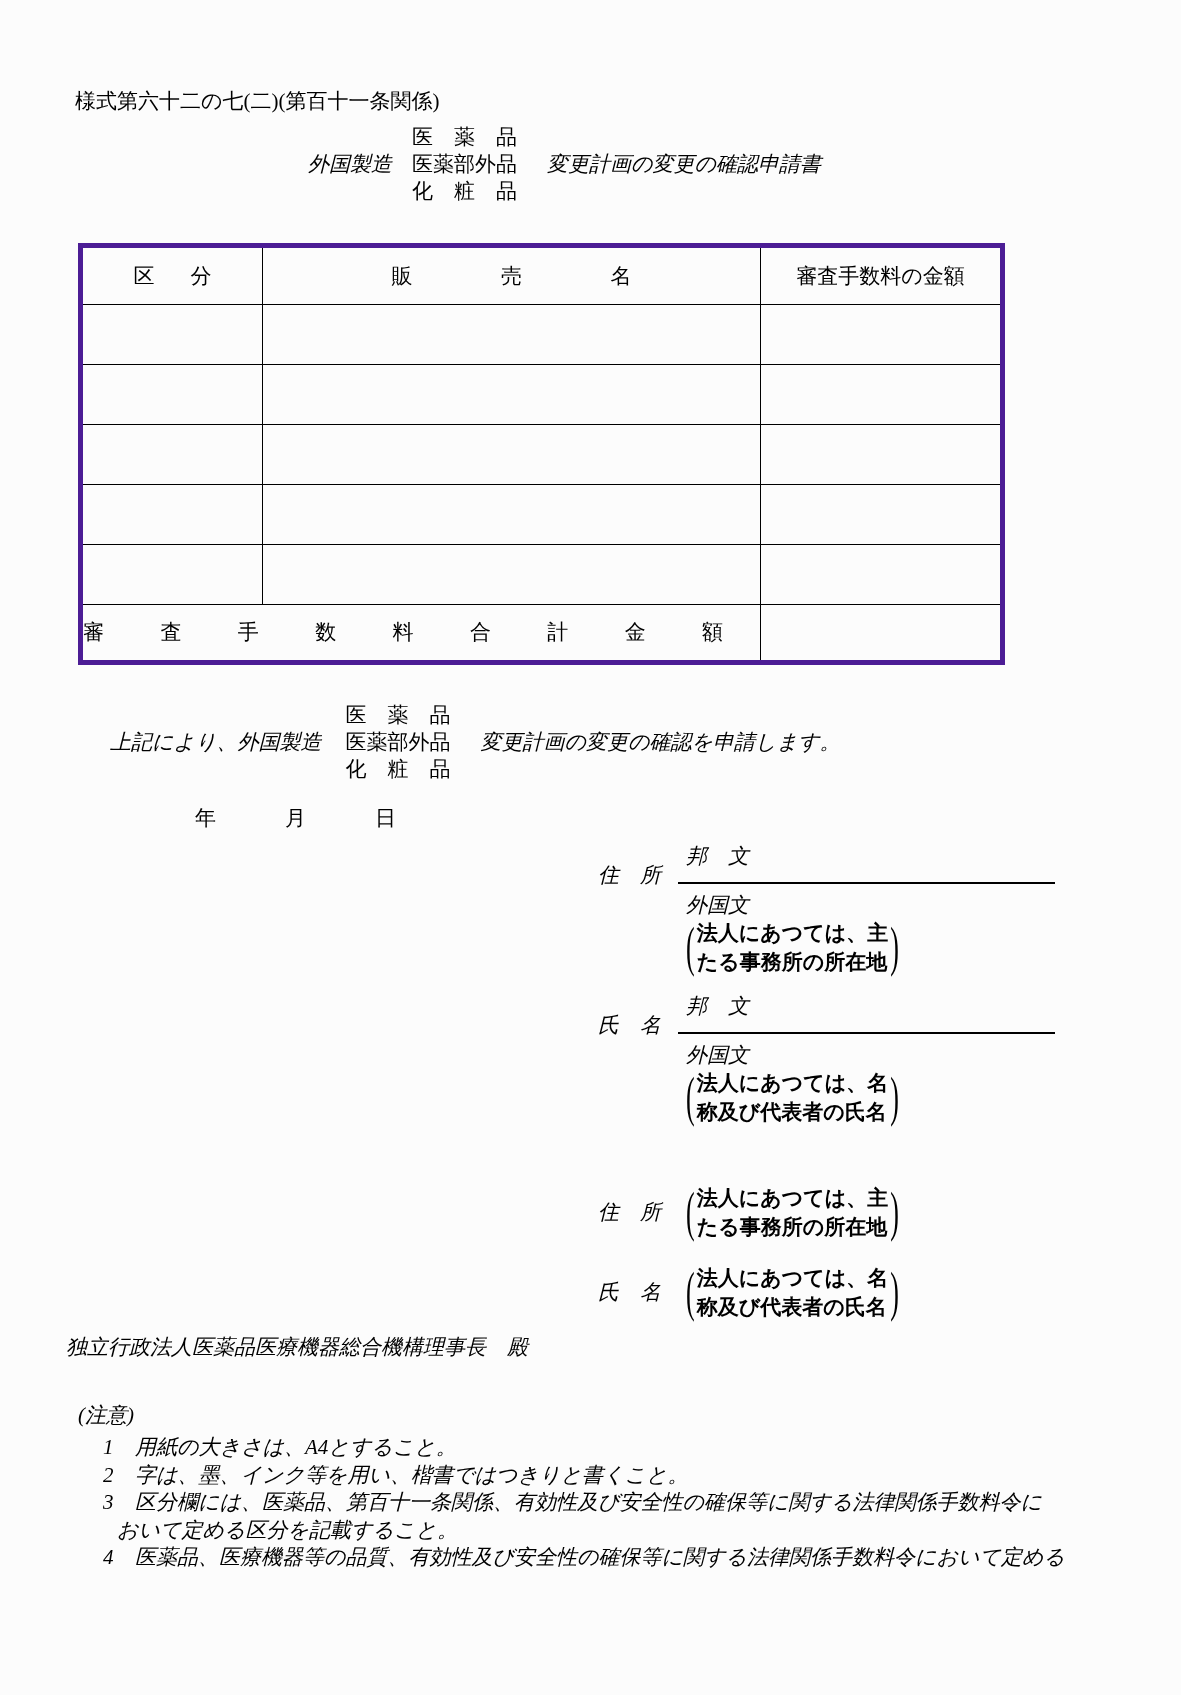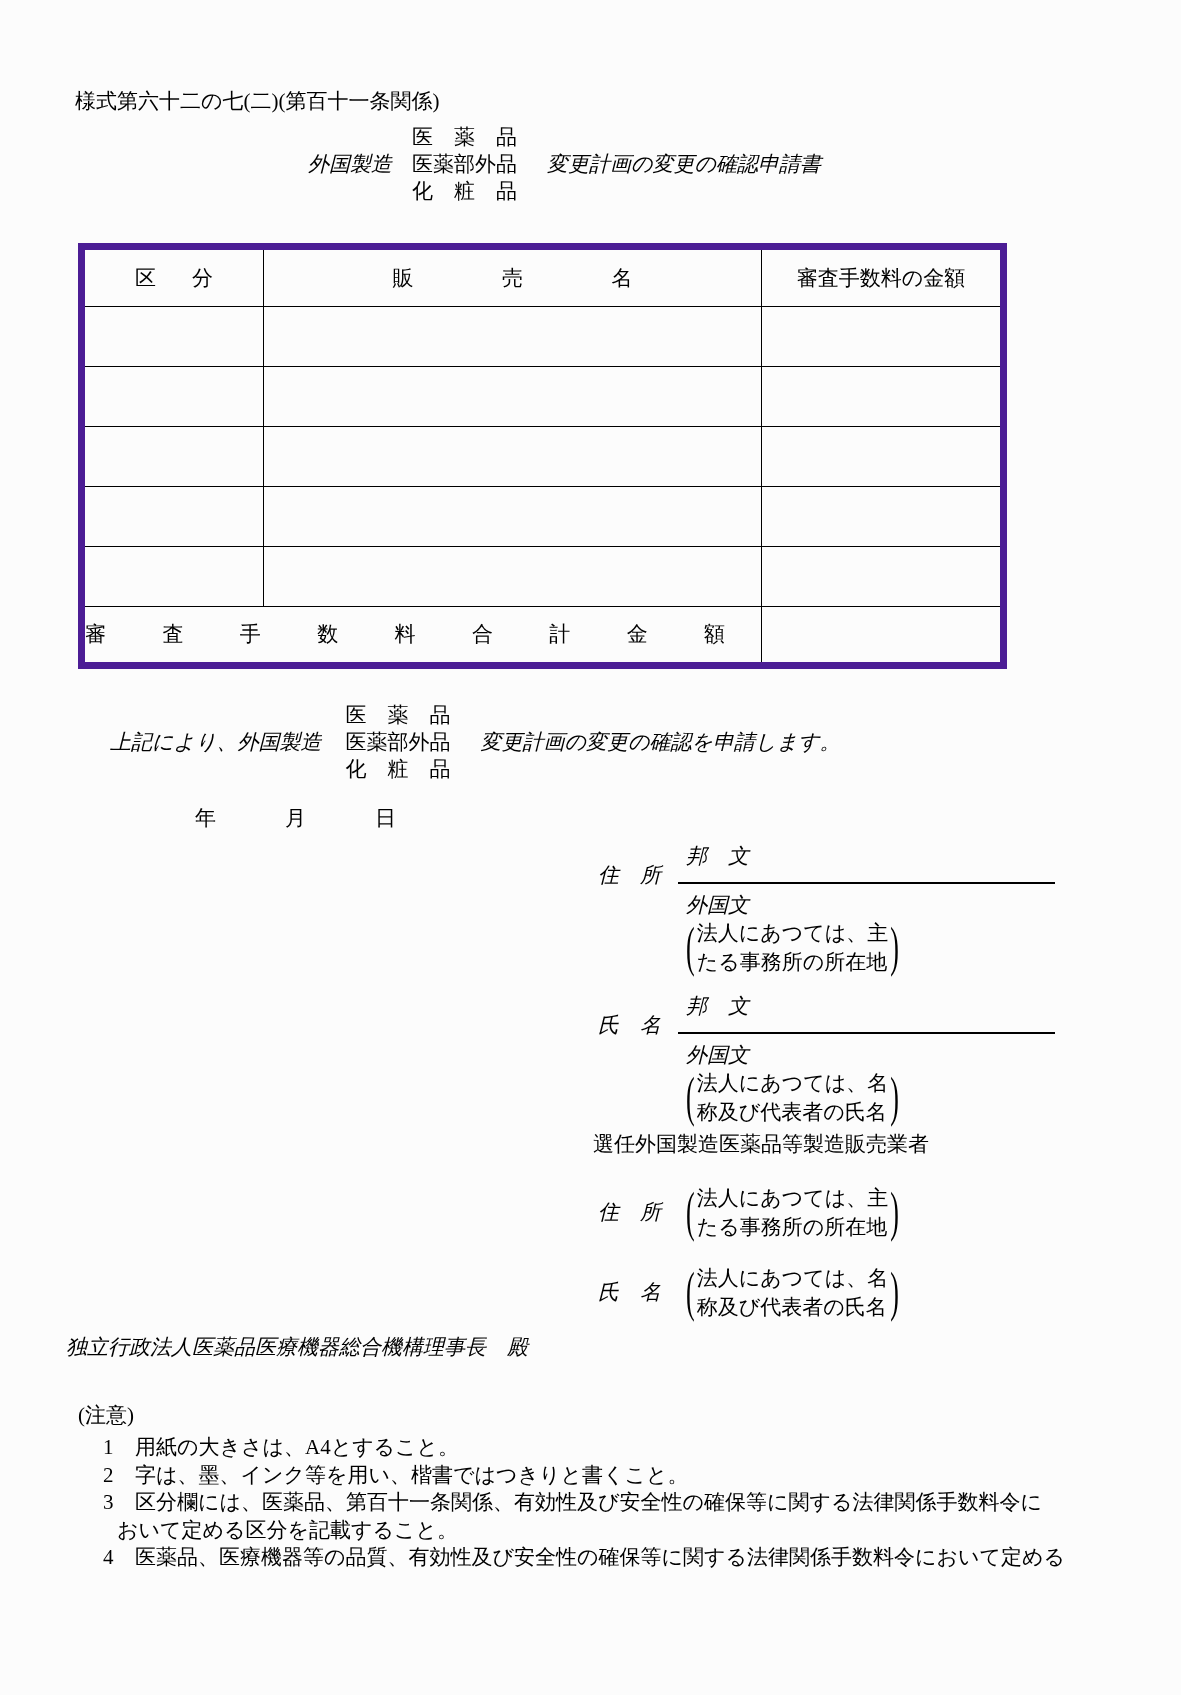--- a/index.html
+++ b/index.html
@@ -17,40 +17,40 @@
   .abs { position:absolute; }
 
   
   .inline-row { display:flex; align-items:center; }
   .stack { display:flex; flex-direction:column; align-items:flex-start; text-align:center; }
   .stack .stk-line { line-height:27px; white-space:pre; }
 
   
   table.fee { border-collapse:collapse; table-layout:fixed; width:922px; }
   table.fee td { border:1px solid #000; padding:0; }
-  table.fee { border:7px solid #4c1d95; }
+  table.fee { border:5px solid #4c1d95; }
   table.fee td.c { text-align:center; vertical-align:middle; }
   tr.hdr td { height:56px; }
   tr.data td { height:59px; }
   tr.total td { height:55px; }
   .jspread { display:inline-block; text-align:justify; text-align-last:justify; white-space:normal; }
   .w-kubun { width:78px; }
   .w-hanbai { width:240px; }
   .w-total { width:640px; }
   td.total-cell { text-align:left; vertical-align:middle; padding-left:16px;text-decoration:underline; }
 
   
   .date-line { display:flex; gap:69px; white-space:pre; }
 
   
   .underline { position:absolute; height:2px; background:#000; }
   .label { white-space:pre;font-style:italic; }
   .paren-note { display:flex; align-items:center; }
   .pn-lines { display:flex; flex-direction:column; }
-  .pn-line { line-height:29px; white-space:pre; }
+  .pn-line { line-height:29px; white-space:pre;font-weight:bold; }
   .bparen {
     display:inline-block;
     font-size:26px;
     transform:scaleY(2.15);
     transform-origin:center;
     font-weight:400;
     padding:0 2px;
   }
 
   
@@ -165,21 +165,20 @@
   <div class="abs label" style="left:686px; top:1042px;">外国文</div>
   <div class="abs paren-note" style="left:684px; top:1069px;">
     <span class="bparen">(</span>
     <span class="pn-lines">
       <span class="pn-line">法人にあつては、名</span>
       <span class="pn-line">称及び代表者の氏名</span>
     </span>
     <span class="bparen">)</span>
   </div>
 
-  <div class="abs" style="left:593px; top:1131px;">選任外国製造医薬品等製造販売業者</div>
 
   <div class="abs label" style="left:598px; top:1199px;">住　所</div>
   <div class="abs paren-note" style="left:684px; top:1184px;">
     <span class="bparen">(</span>
     <span class="pn-lines">
       <span class="pn-line">法人にあつては、主</span>
       <span class="pn-line">たる事務所の所在地</span>
     </span>
     <span class="bparen">)</span>
   </div>
@@ -189,21 +188,21 @@
     <span class="bparen">(</span>
     <span class="pn-lines">
       <span class="pn-line">法人にあつては、名</span>
       <span class="pn-line">称及び代表者の氏名</span>
     </span>
     <span class="bparen">)</span>
   </div>
 
   <div class="abs label" style="left:66px; top:1334px;">独立行政法人医薬品医療機器総合機構理事長　殿</div>
 
-  <div class="abs notes" style="left:78px; top:1401px;">
+  <div class="abs notes" style="left:78px; top:1401px;font-style:italic;">
     <div class="notes-head">(注意)</div>
 
     <div class="note">
       <span class="num">1</span>
       <div>用紙の大きさは、A4とすること。</div>
     </div>
 
     <div class="note">
       <span class="num">2</span>
       <div>字は、墨、インク等を用い、楷書ではつきりと書くこと。</div>

